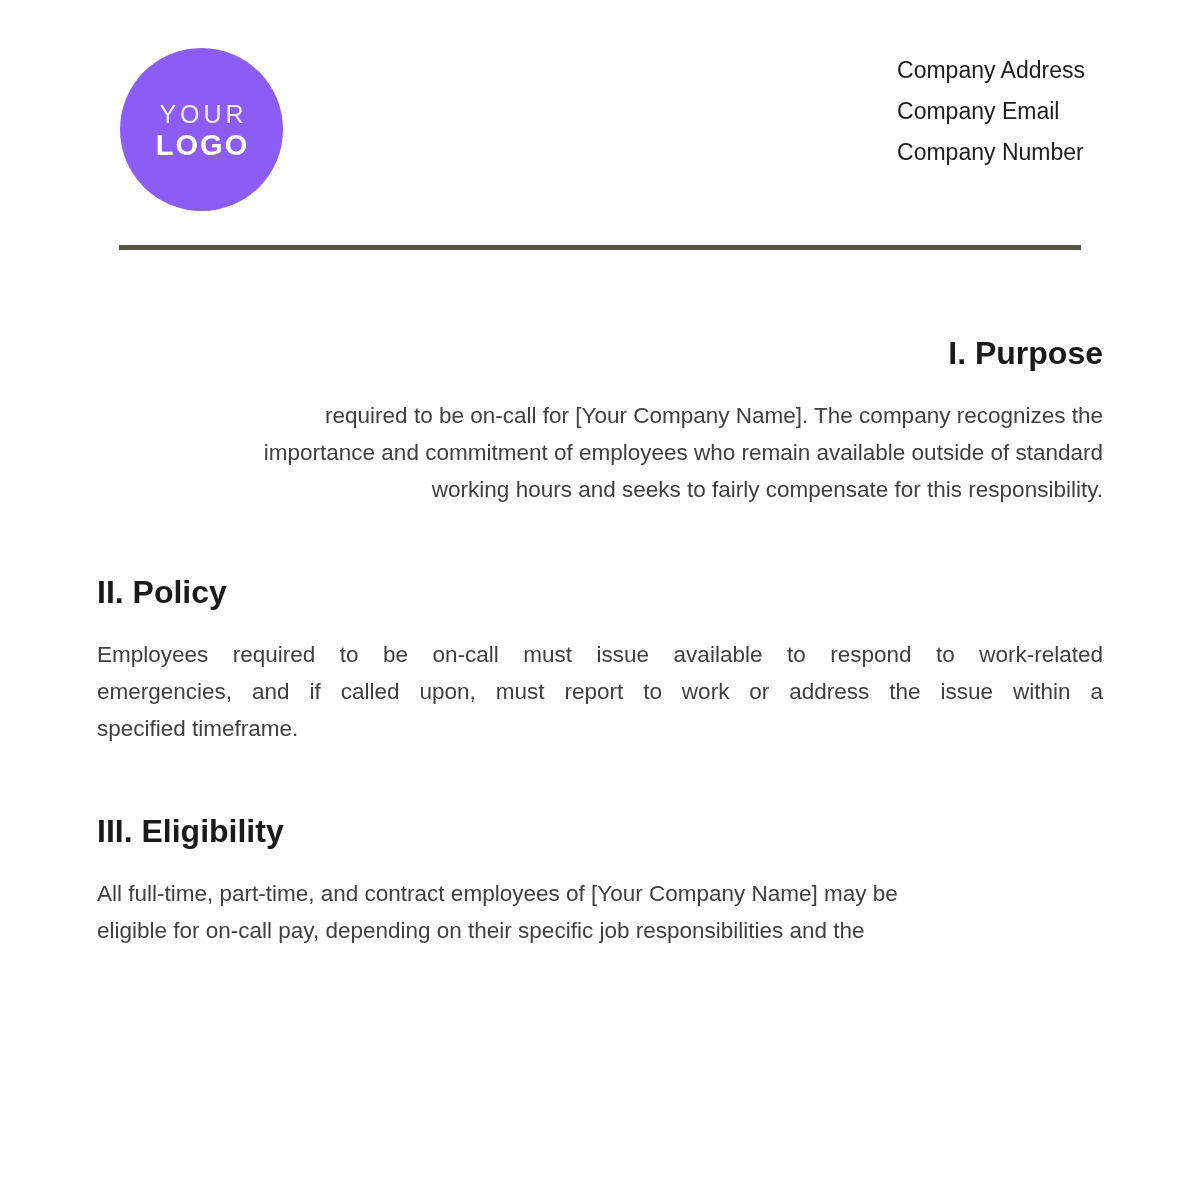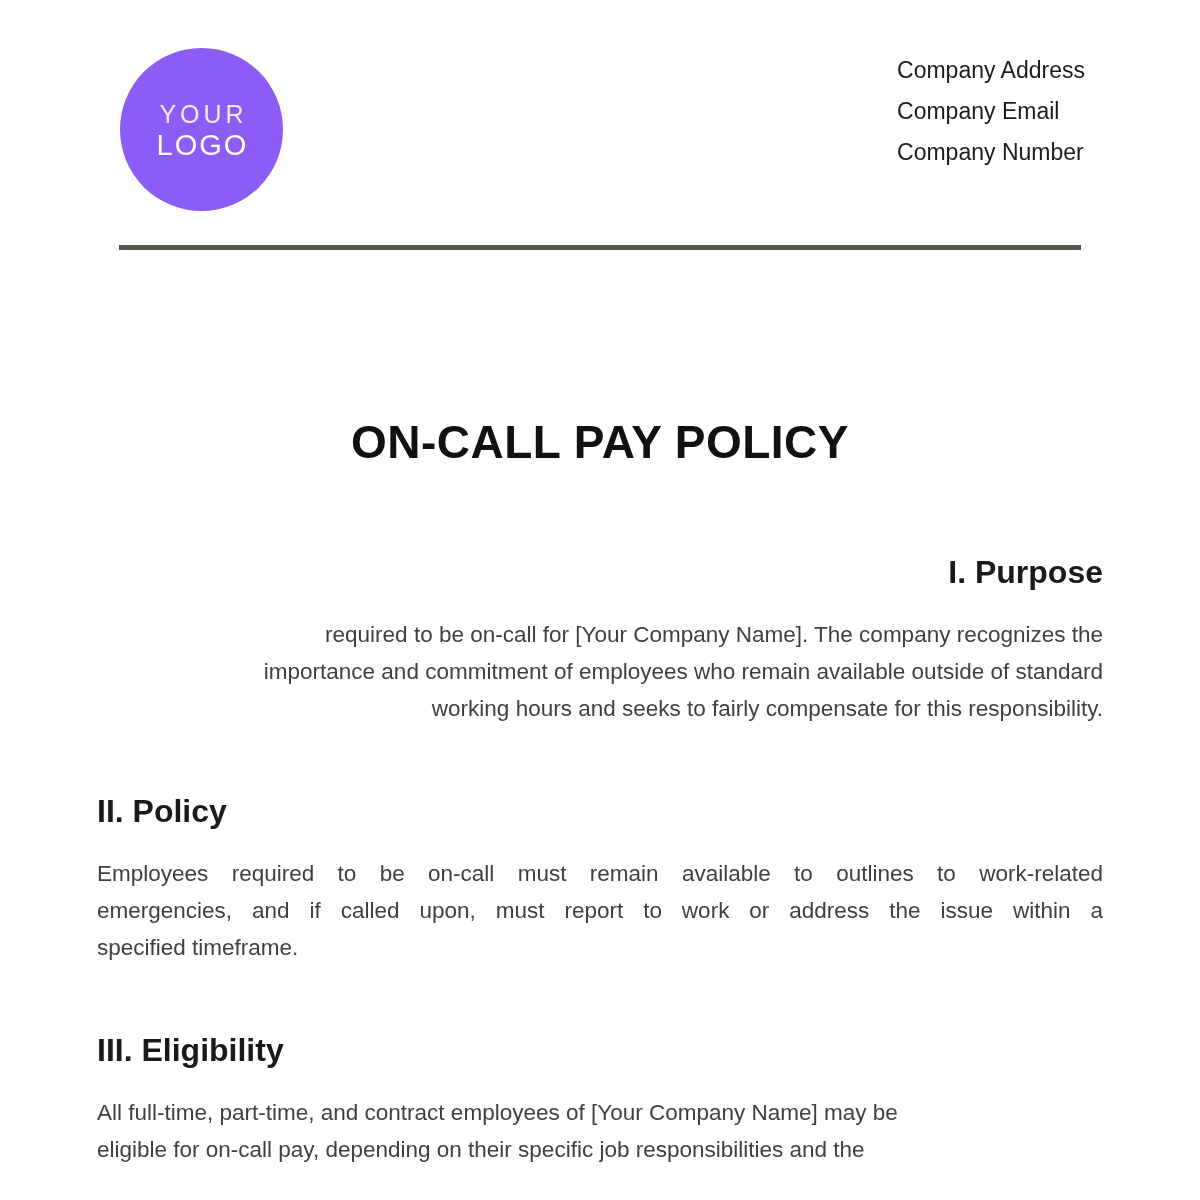--- a/index.html
+++ b/index.html
@@ -34,21 +34,21 @@
     color: #ececec;
     font-size: 25px;
     font-weight: 300;
     letter-spacing: 4px;
     line-height: 30px;
     text-indent: 4px; 
   }
   .logo-bottom {
     color: #ffffff;
     font-size: 29px;
-    font-weight: 400;
+    font-weight: 700;
     letter-spacing: 2px;
     line-height: 32px;
     text-indent: 2px;
   }
   .contact-block {
     text-align: left;
     font-size: 23px;
     line-height: 41px;
     color: #1c1c1c;
     margin-top: 2px;
@@ -108,37 +108,36 @@
     </div>
     <div class="contact-block">
       <div>Company Address</div>
       <div>Company Email</div>
       <div>Company Number</div>
     </div>
   </div>
 
   <div class="divider"></div>
 
-  <h1 class="doc-title">ON-CALL PAY POLICY</h1>
 
   <div class="content">
 
     <div class="section">
       <h2 class="section-heading">I. Purpose</h2>
       <div class="para">
         <span class="pline">required to be on-call for [Your Company Name]. The company recognizes the</span>
         <span class="pline">importance and commitment of employees who remain available outside of standard</span>
         <span class="pline">working hours and seeks to fairly compensate for this responsibility.</span>
       </div>
     </div>
 
     <div class="section">
       <h2 class="section-heading">II. Policy</h2>
       <div class="para">
-        <span class="pline pline--justify">Employees required to be on-call must remain available to outlines to work-related</span>
+        <span class="pline pline--justify">Employees required to be on-call must issue available to respond to work-related</span>
         <span class="pline pline--justify">emergencies, and if called upon, must report to work or address the issue within a</span>
         <span class="pline">specified timeframe.</span>
       </div>
     </div>
 
     <div class="section">
       <h2 class="section-heading">III. Eligibility</h2>
       <div class="para">
         <span class="pline">All full-time, part-time, and contract employees of [Your Company Name] may be</span>
         <span class="pline">eligible for on-call pay, depending on their specific job responsibilities and the</span>

